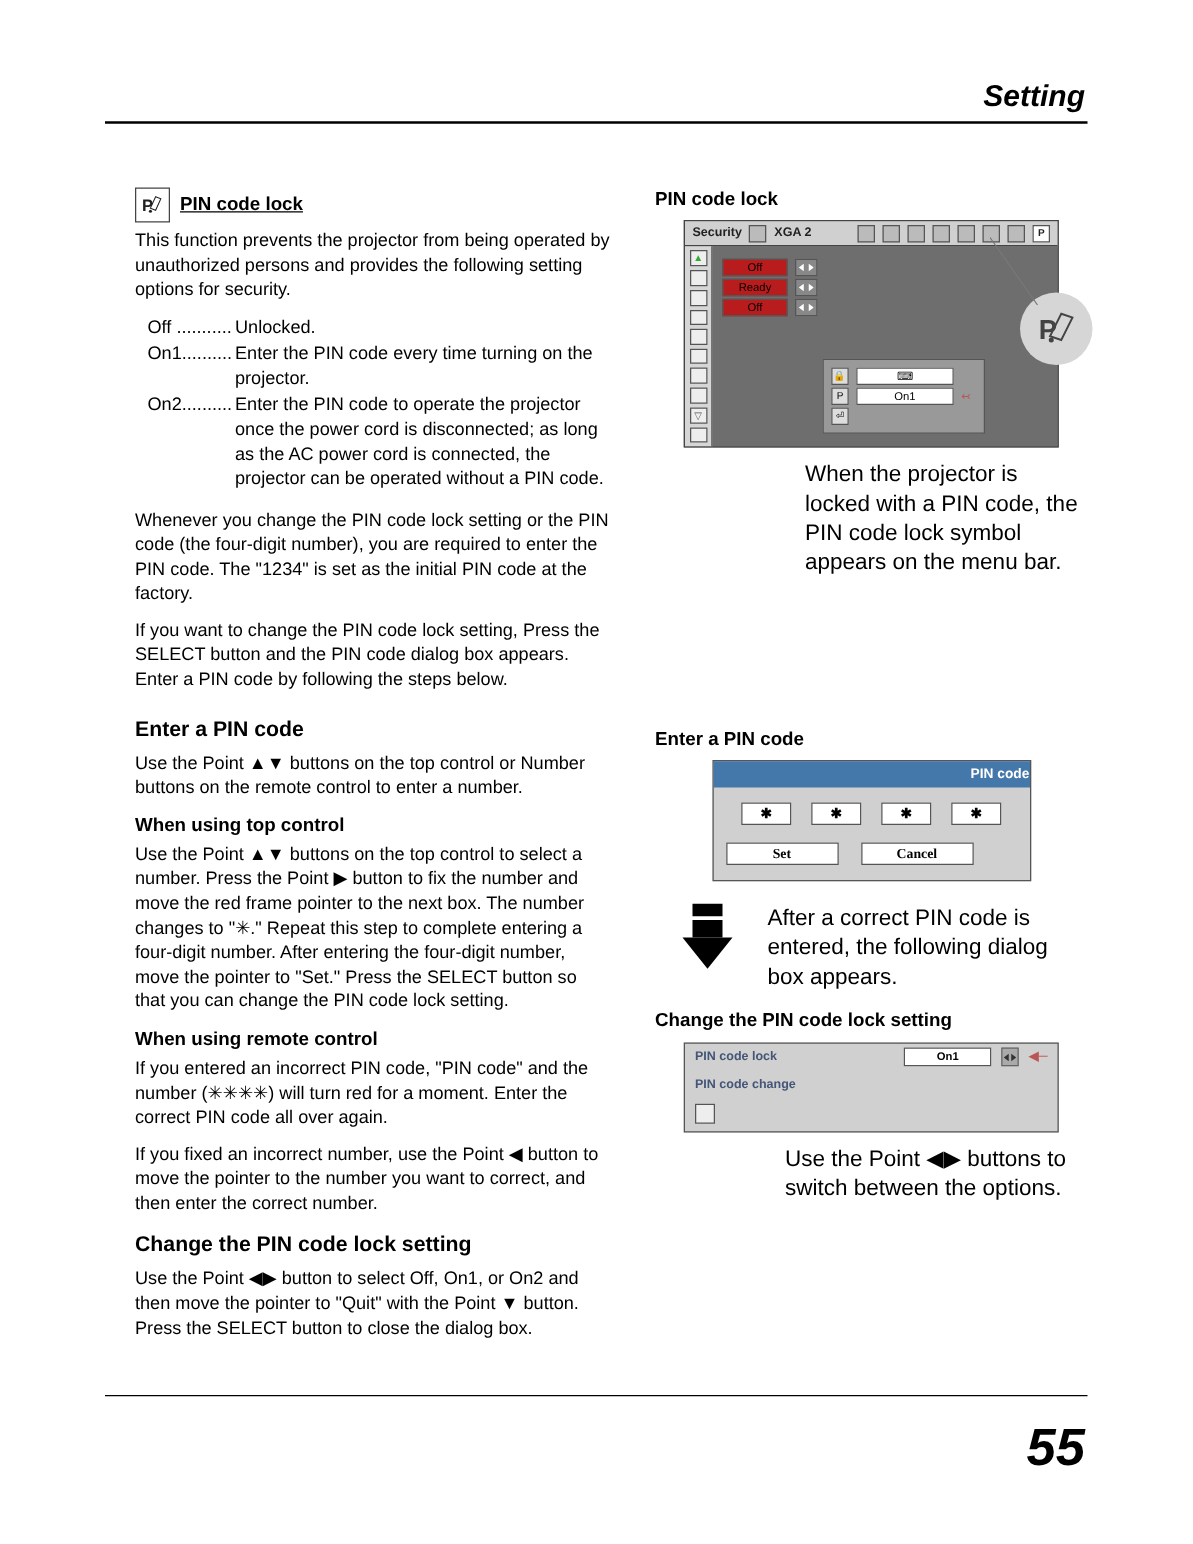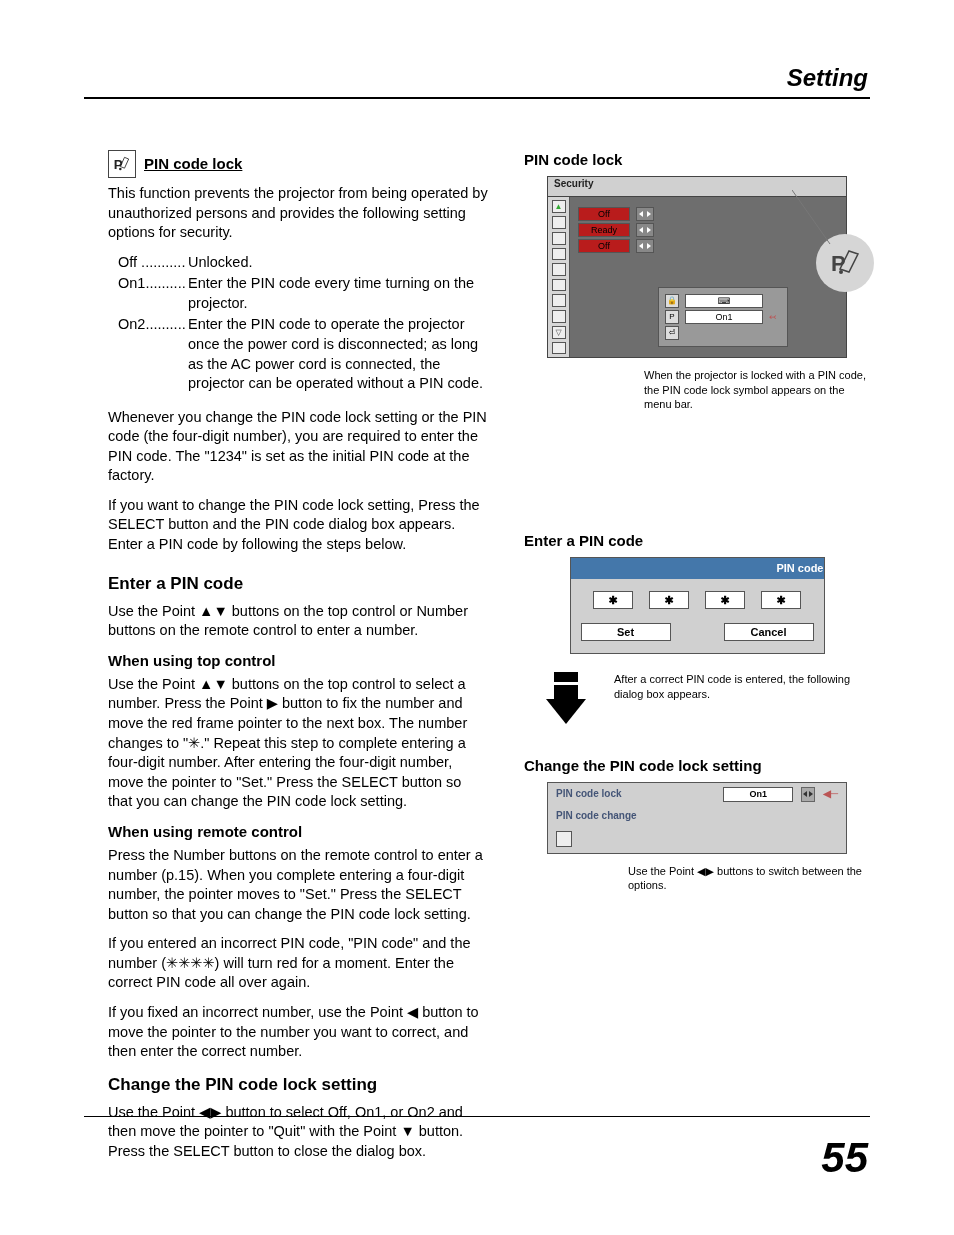--- a/index.html
+++ b/index.html
@@ -76,24 +76,24 @@
 }
 .osd {
   position: relative;
   border: 1px solid #444;
   background: #6e6e6e;
   width: 300px;
   margin: 6px auto 10px auto;
 }
 .osd-titlebar {
   height: 20px; background: #d0d0d0;
-  display: flex; 
+  display: flex; align-items: center;
   font-size: 10px; font-weight: bold; color: #222;
   border-bottom: 1px solid #444;
-  padding: 0 6px; gap: 6px; flex-direction: column;
+  padding: 0 6px; gap: 6px;
 }
 .osd-titlebar .tab { height: 14px; border: 1px solid #555; background: #bbb; width: 14px; }
 .osd-body {
   display: flex; height: 160px;
 }
 .osd-left {
   width: 22px; background: #d6d6d6; border-right: 1px solid #555;
   display: flex; flex-direction: column; align-items: center; padding: 3px 0; gap: 3px;
 }
 .osd-left .mini { width: 14px; height: 13px; border: 1px solid #555; background: #eee; font-size: 8px; text-align: center; line-height: 11px; color: #555;}
@@ -127,21 +127,21 @@
 .pindlg-title {
   background: #47a; color: #fff; font-size: 11px; font-weight: bold;
   text-align: right; padding: 3px 0;
 }
 .pindlg-body { padding: 12px 10px; }
 .pindlg-row { display: flex; gap: 16px; justify-content: center; margin-bottom: 14px;}
 .pindlg-row .digit {
   width: 40px; height: 18px; background: #fff; border: 1px solid #555;
   text-align: center; font-size: 11px; line-height: 16px; font-weight: bold;
 }
-.pindlg-btns { display: flex; gap: 18px; justify-content: space-between; }
+.pindlg-btns { display: flex; gap: 18px; justify-content: flex-start; font-family: Liberation Serif, serif; }
 .pindlg-btns .btn {
   width: 90px; height: 18px; background: #fff; border: 1px solid #555;
   text-align: center; font-size: 11px; line-height: 16px; font-weight: bold;
 }
 .arrow-down {
   width: 70px; margin: 4px 0 10px 12px;
 }
 .chgdlg {
   width: 300px; background: #d0d0d0; border: 1px solid #555; margin: 6px auto 10px auto;
 }
@@ -149,21 +149,21 @@
   display: flex; align-items: center; height: 22px;
   font-size: 10px; font-weight: bold; color: #457;
   padding: 0 8px; gap: 8px;
 }
 .chgdlg-row .lbl { flex: 0 0 100px; }
 .chgdlg-row .valbox { width: 70px; height: 15px; border: 1px solid #555; background: #fff; font-size: 9px; text-align: center; line-height: 13px; color: #000;}
 .chgdlg-row .lr { width: 14px; height: 15px; border: 1px solid #666; background: #aaa; display: flex; align-items: center; justify-content: center;}
 .chgdlg .iconrow { height: 26px; padding: 4px 8px; }
 .chgdlg .iconrow .ico { width: 16px; height: 16px; border: 1px solid #555; background: #eee; }
 .caption {
-  font-size: 11px; line-height: 1.3;
+  font-size: 18px; line-height: 1.3;
 }
 .cap-indent { margin-left: 120px; }
 .cap-indent2 { margin-left: 100px; }
 .after-row { display: flex; gap: 18px; align-items: flex-start; }
 .footer-rule {
   position: absolute;
   left: 84px; right: 84px; bottom: 118px;
   border-top: 1px solid #000;
 }
 .page-no {
@@ -207,21 +207,20 @@
         </div>
       </div>
       <p>Whenever you change the PIN code lock setting or the PIN code (the four-digit number), you are required to enter the PIN code. The "1234" is set as the initial PIN code at the factory.</p>
       <p>If you want to change the PIN code lock setting, Press the SELECT button and the PIN code dialog box appears. Enter a PIN code by following the steps below.</p>
 
       <h2 style="margin-top:18px;">Enter a PIN code</h2>
       <p>Use the Point ▲▼ buttons on the top control or Number buttons on the remote control to enter a number.</p>
       <h3>When using top control</h3>
       <p>Use the Point ▲▼ buttons on the top control to select a number. Press the Point ▶ button to fix the number and move the red frame pointer to the next box. The number changes to "✳." Repeat this step to complete entering a four-digit number. After entering the four-digit number, move the pointer to "Set." Press the SELECT button so that you can change the PIN code lock setting.</p>
       <h3>When using remote control</h3>
-      <p>Press the Number buttons on the remote control to enter a number (p.15). When you complete entering a four-digit number, the pointer moves to "Set." Press the SELECT button so that you can change the PIN code lock setting.</p>
       <p>If you entered an incorrect PIN code, "PIN code" and the number (✳✳✳✳) will turn red for a moment. Enter the correct PIN code all over again.</p>
       <p>If you fixed an incorrect number, use the Point ◀ button to move the pointer to the number you want to correct, and then enter the correct number.</p>
 
       <h2 style="margin-top:12px;">Change the PIN code lock setting</h2>
       <p>Use the Point ◀▶ button to select Off, On1, or On2 and then move the pointer to "Quit" with the Point ▼ button. Press the SELECT button to close the dialog box.</p>
     </div>
 
     <div class="right">
       <h3>PIN code lock</h3>
 

